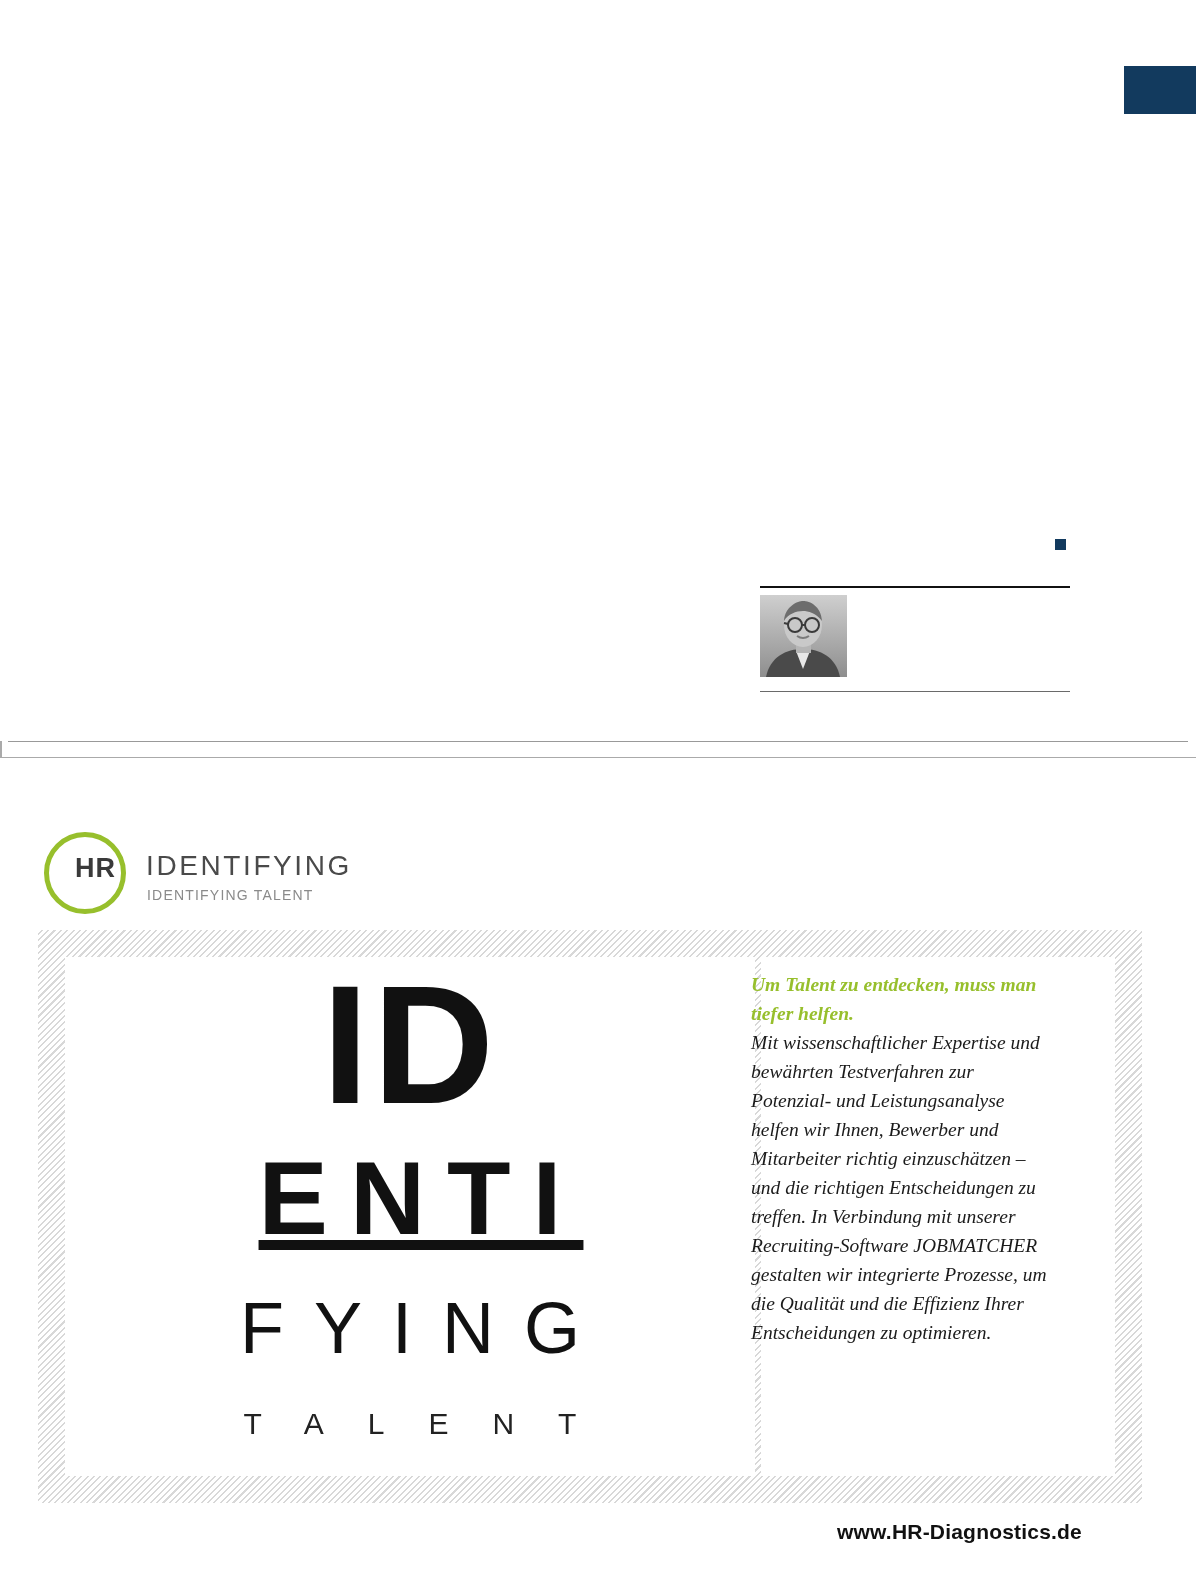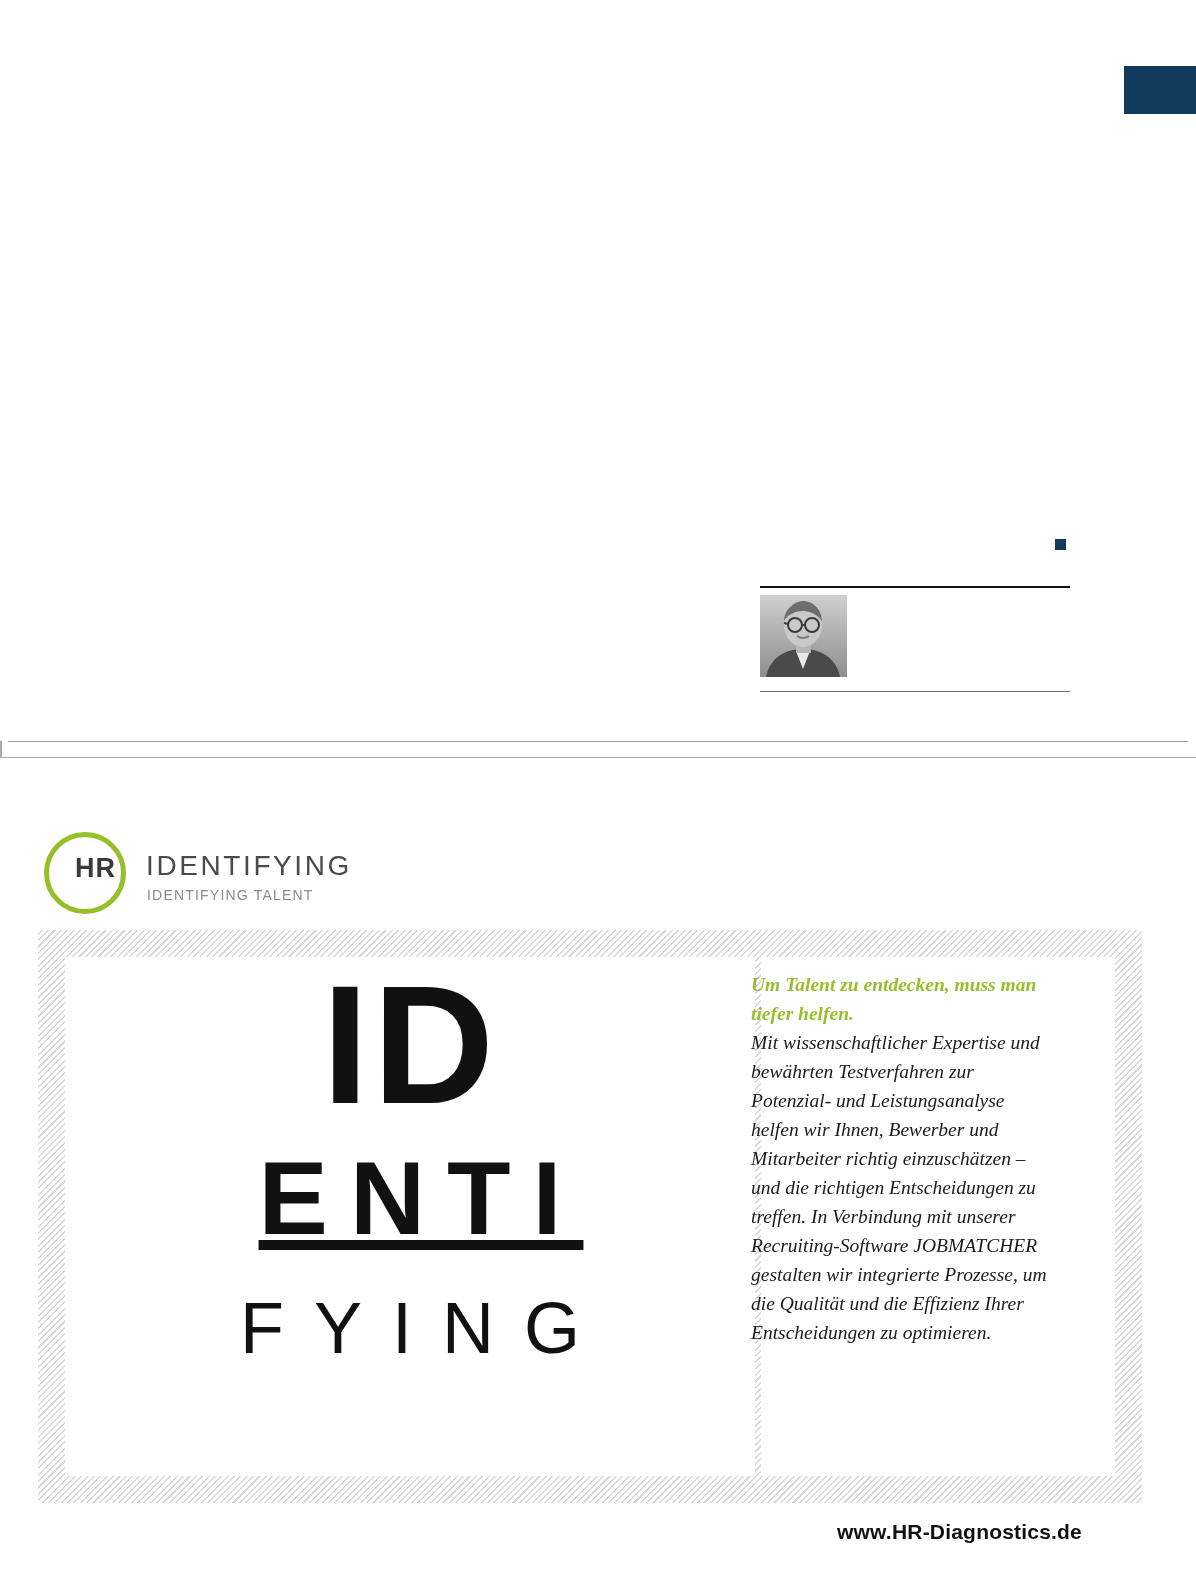--- a/index.html
+++ b/index.html
@@ -316,20 +316,21 @@
   </div>
 
   <div class="ad-box">
     <div class="ad-box-inner-left"></div>
     <div class="ad-box-inner-right"></div>
 
     <div class="headline">
       <div class="hl-line hl1">ID</div>
       <div class="hl-line hl2">ENTI</div>
       <div class="hl-line hl3">FYING</div>
+      <div class="hl-line hl4">TALENT</div>
     </div>
   </div>
 
   <div class="ad-copy">
     <span class="ad-copy-lead">Um Talent zu entdecken, muss man tiefer helfen.</span>
     <span>Mit wissenschaftlicher Expertise und bewährten Testverfahren zur Potenzial- und Leistungsanalyse helfen wir Ihnen, Bewerber und Mitarbeiter richtig einzuschätzen – und die richtigen Entscheidungen zu treffen. In Verbindung mit unserer Recruiting-Software JOBMATCHER gestalten wir integrierte Prozesse, um die Qualität und die Effizienz Ihrer Entscheidungen zu optimieren.</span>
   </div>
 
   <div class="ad-url">www.HR-Diagnostics.de</div>
 </div>

